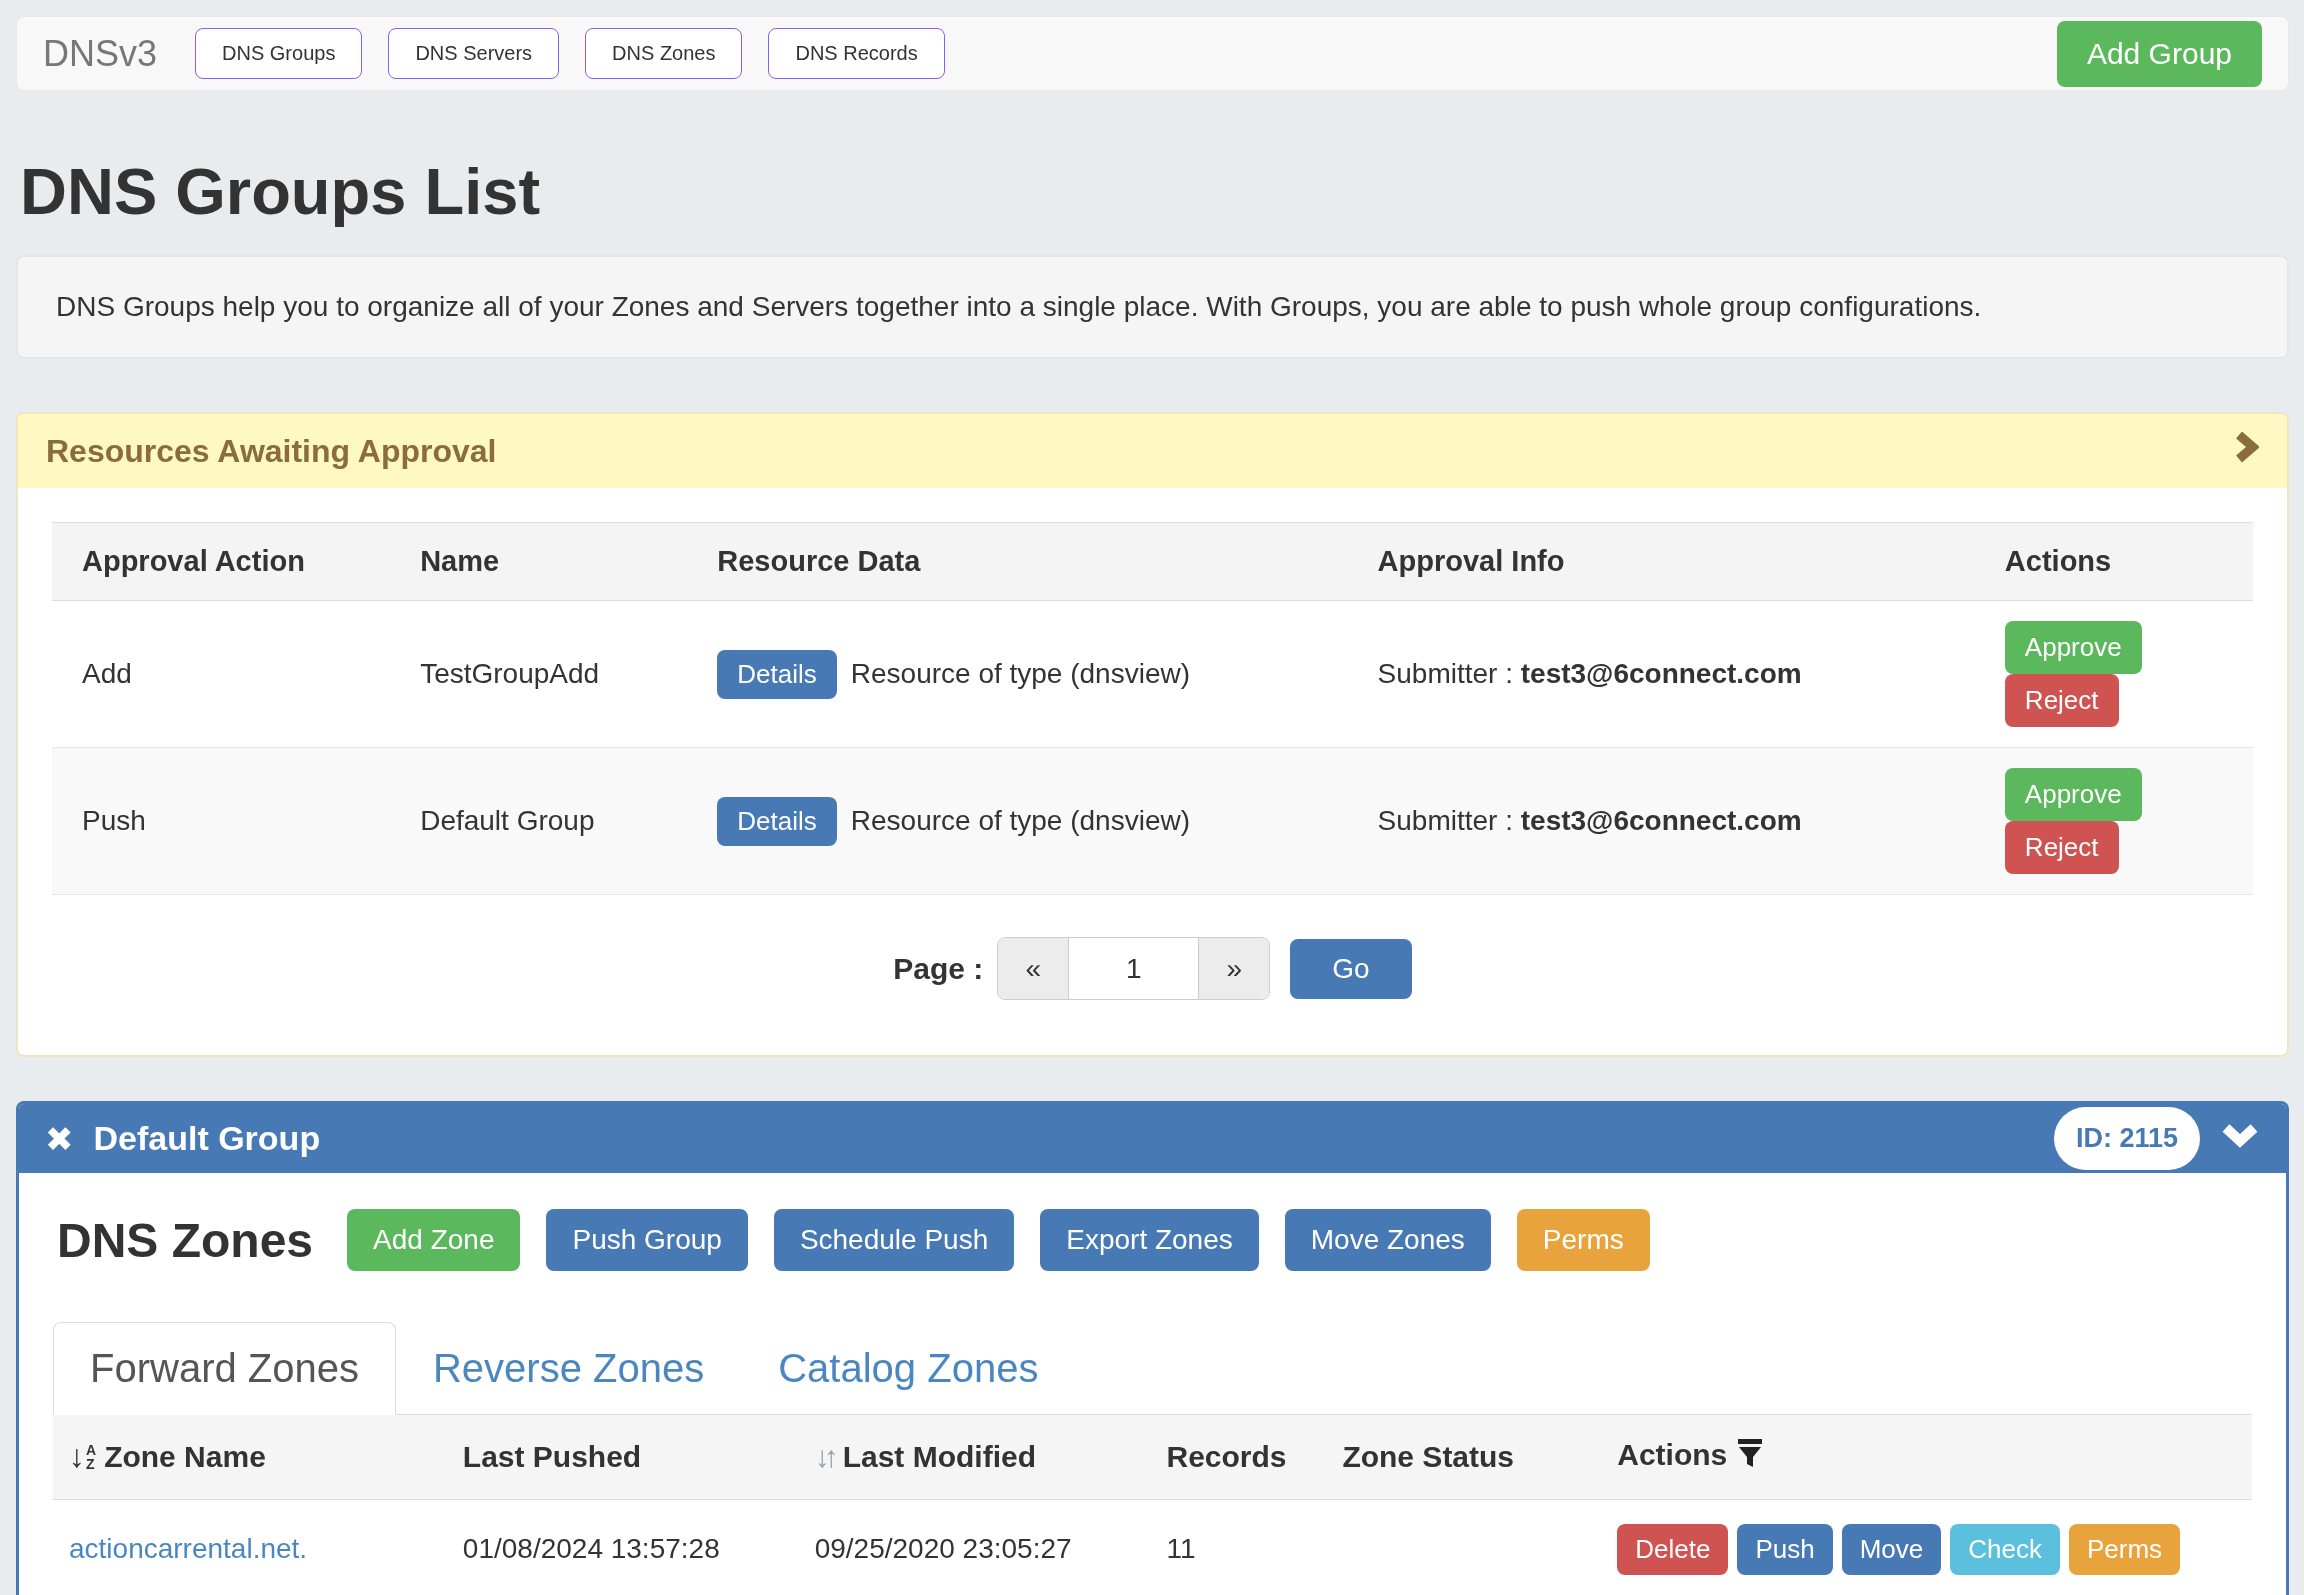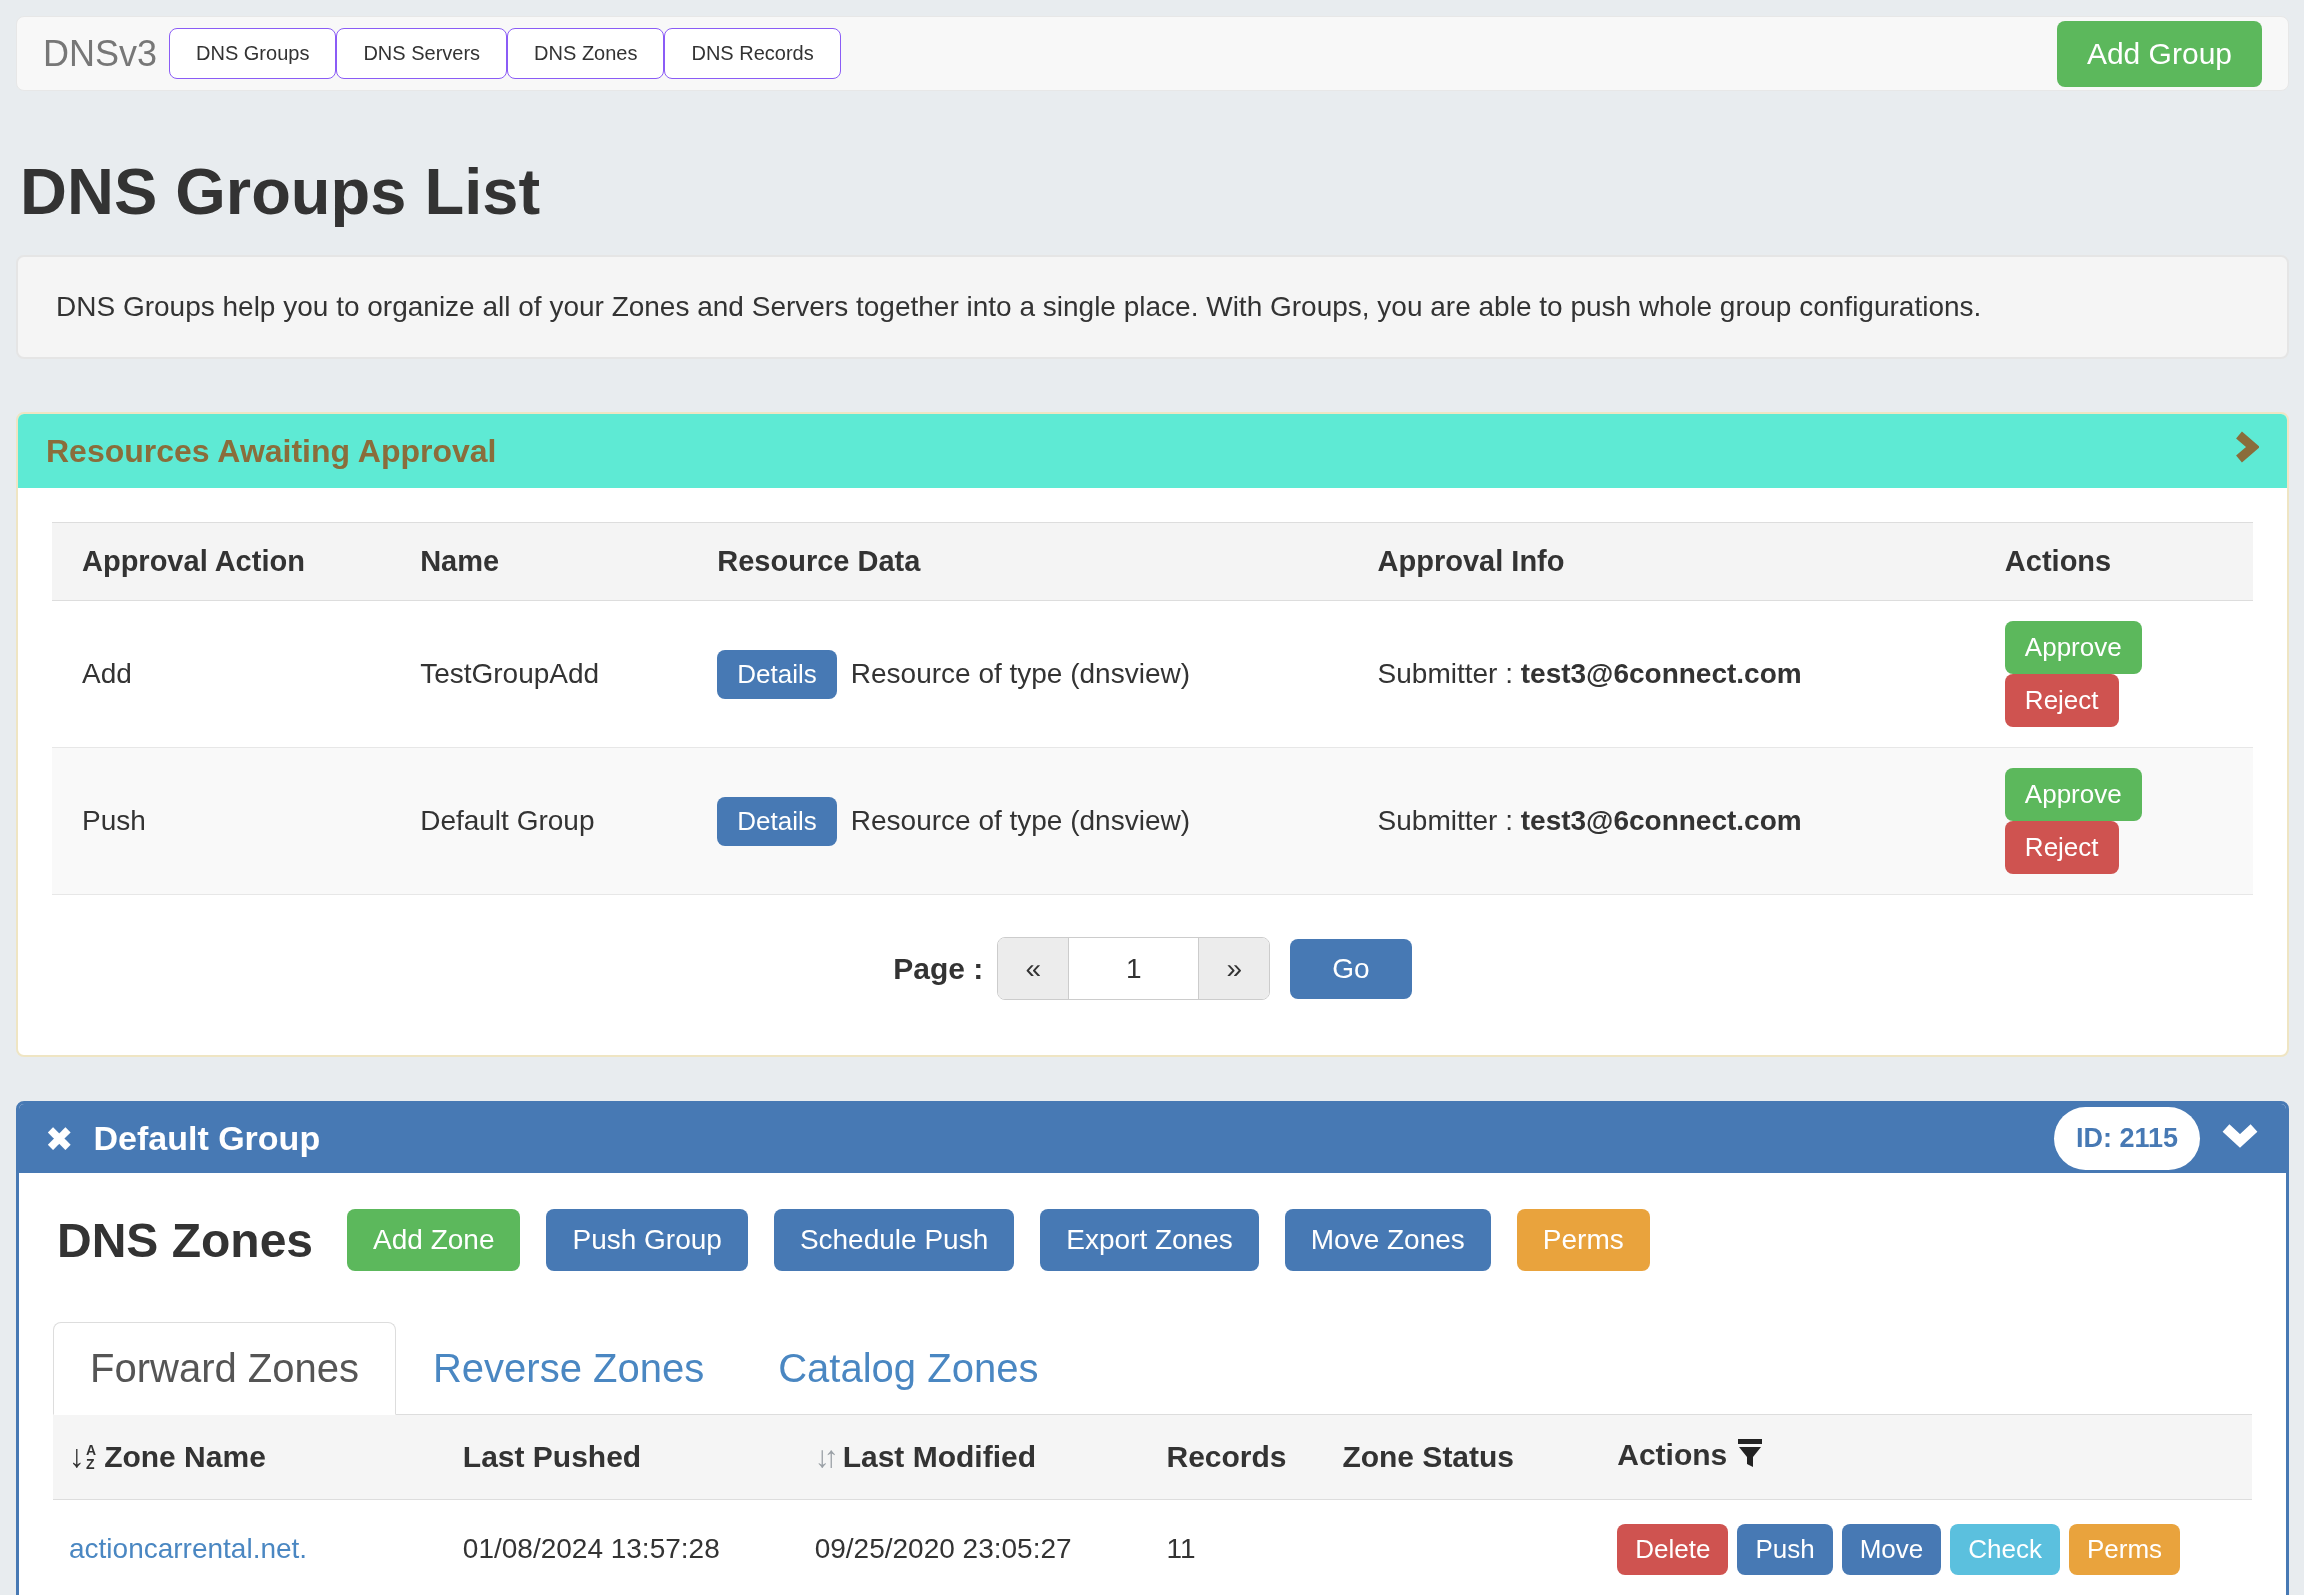--- a/index.html
+++ b/index.html
@@ -8,21 +8,21 @@
     width:2305px; height:1596px; overflow:hidden;
     background:#e8ecef;
     font-family:"Liberation Sans","DejaVu Sans",sans-serif;
     color:#333; font-size:28px;
   }
   .wrap { padding:16px 16px 0; }
 
   
   .navbar {
     background:#f8f8f8; border:1px solid #e7e7e7; border-radius:8px;
-    height:75px; display:flex; align-items:center; padding:0 26px; 
+    height:75px; display:flex; align-items:center; padding:0 26px; gap:26px;
   }
   .brand { font-size:36px; color:#777; margin-right:12px; }
   .nav-btn {
     background:#fff; border:1px solid #8b5cf6; border-radius:8px;
     font-size:20px; color:#333; padding:13px 26px; cursor:pointer;
   }
   .spacer { flex:1; }
   .btn { border:none; border-radius:8px; color:#fff; cursor:pointer; display:inline-block; }
   .btn-green  { background:#5cb85c; }
   .btn-blue   { background:#4779b4; }
@@ -37,21 +37,21 @@
     margin-top:26px; background:#f5f5f5; border:2px solid #e5e5e5; border-radius:8px;
     padding:34px 38px; font-size:28px; color:#333;
   }
 
   
   .panel-warning {
     margin-top:53px; background:#fff; border:2px solid #efe5c3; border-radius:8px;
     overflow:hidden;
   }
   .panel-warning-head {
-    background:#5eead4; color:#8a6d3b; font-weight:bold; font-size:32px;
+    background:#fef9c3; color:#8a6d3b; font-weight:bold; font-size:32px;
     padding:16px 28px; display:flex; align-items:center;
   }
   .panel-warning-body { padding:34px 34px 55px; }
   table.grid { width:100%; border-collapse:collapse; }
   table.grid th {
     text-align:left; font-size:29px; font-weight:bold; background:#f4f4f4;
     border-top:1px solid #ddd; border-bottom:1px solid #ddd; padding:22px 16px;
   }
   table.grid td { padding:20px 16px; font-size:28px; border-bottom:1px solid #e7e7e7; vertical-align:middle; }
   table.grid th:first-child, table.grid td:first-child { padding-left:30px; }

